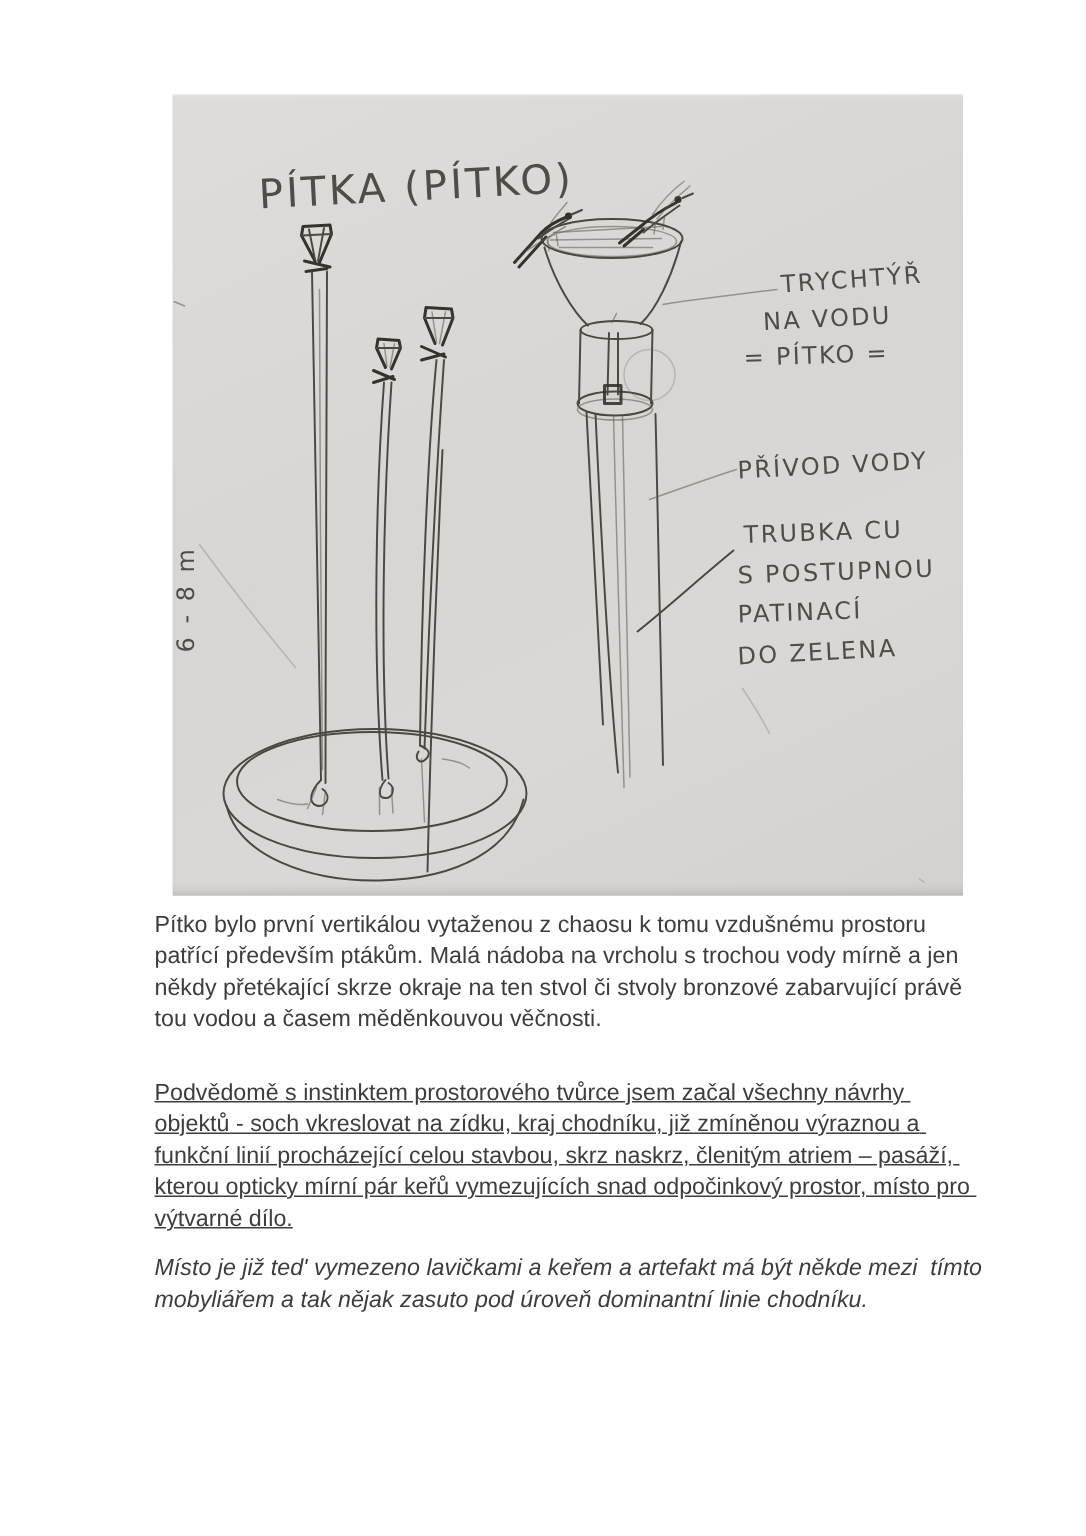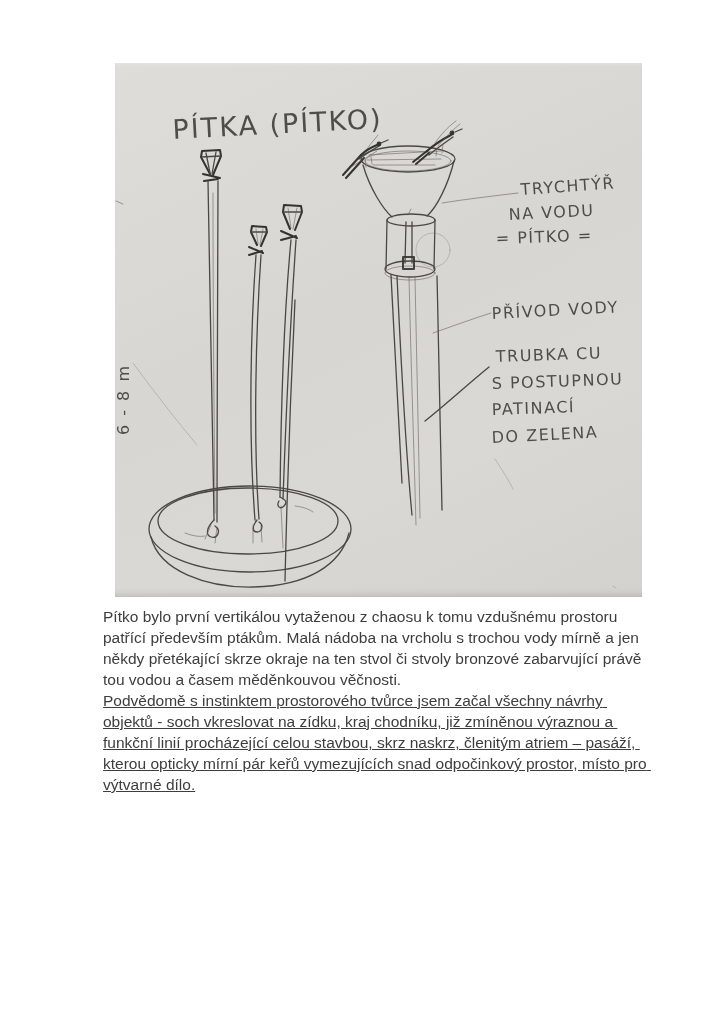--- a/index.html
+++ b/index.html
@@ -19,21 +19,21 @@
   .pencil-faint{fill:none;stroke:#6a6862;stroke-width:1;stroke-linecap:round;opacity:.3;}
   .hand{font-family:"DejaVu Sans",sans-serif;fill:#3b3a35;opacity:.88;}
   .hand-title{font-size:27px;letter-spacing:2px;}
   .hand-note{font-size:16px;letter-spacing:1.5px;}
   .hand-dim{font-size:16px;letter-spacing:2px;}
   .body-text{
     position:absolute;left:103px;top:606px;width:552px;
     color:#3d3d3d;font-size:15.5px;line-height:21px;
   }
   .body-text p{margin:0;white-space:pre-wrap;}
-  .body-text p.p1{}
+  .body-text p.p1{margin-bottom:28px;}
   .body-text p.p2{margin-bottom:12px;text-decoration:underline;}
   .body-text p.p3{font-style:italic;}
 </style>
 </head>
 <body>
 
 <div class="page">
 
   <div class="photo">
     <svg width="527" height="534" viewBox="0 0 527 534" xmlns="http://www.w3.org/2000/svg">
@@ -153,15 +153,16 @@
         <text class="hand hand-note" x="377" y="326" transform="rotate(-2 377 326)">S POSTUPNOU</text>
         <text class="hand hand-note" x="377" y="352" transform="rotate(-2 377 352)">PATINACÍ</text>
         <text class="hand hand-note" x="377" y="380" transform="rotate(-3 377 380)">DO ZELENA</text>
       </g>
     </svg>
   </div>
 
   <div class="body-text">
     <p class="p1">Pítko bylo první vertikálou vytaženou z chaosu k tomu vzdušnému prostoru patřící především ptákům. Malá nádoba na vrcholu s trochou vody mírně a jen někdy přetékající skrze okraje na ten stvol či stvoly bronzové zabarvující právě tou vodou a časem měděnkouvou věčnosti.</p>
     <p class="p2">Podvědomě s instinktem prostorového tvůrce jsem začal všechny návrhy objektů - soch vkreslovat na zídku, kraj chodníku, již zmíněnou výraznou a funkční linií procházející celou stavbou, skrz naskrz, členitým atriem – pasáží, kterou opticky mírní pár keřů vymezujících snad odpočinkový prostor, místo pro výtvarné dílo.</p>
+    <p class="p3">Místo je již ted' vymezeno lavičkami a keřem a artefakt má být někde mezi  tímto mobyliářem a tak nějak zasuto pod úroveň dominantní linie chodníku.</p>
   </div>
 
 </div>
 
 </body></html>

